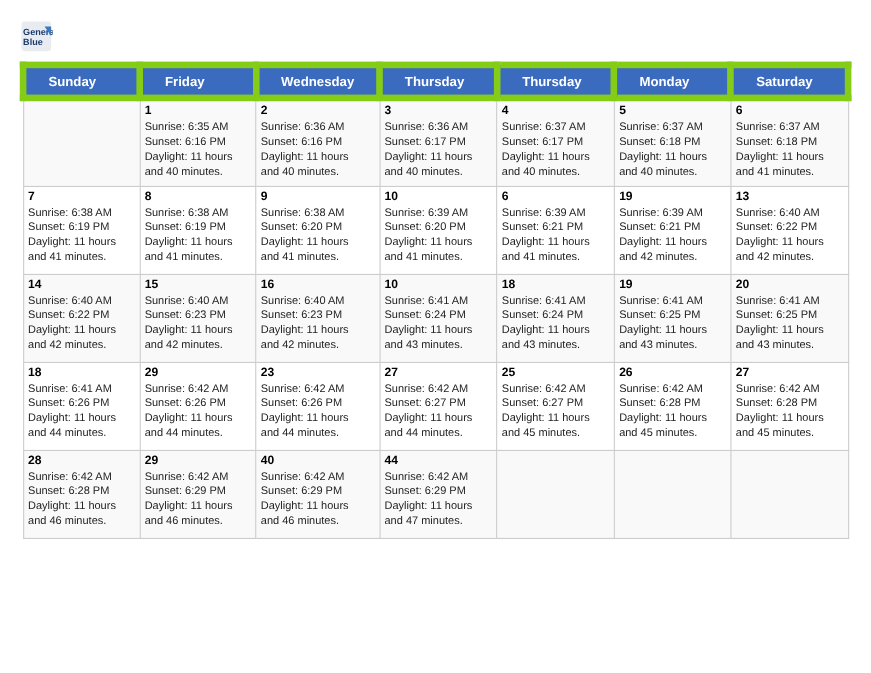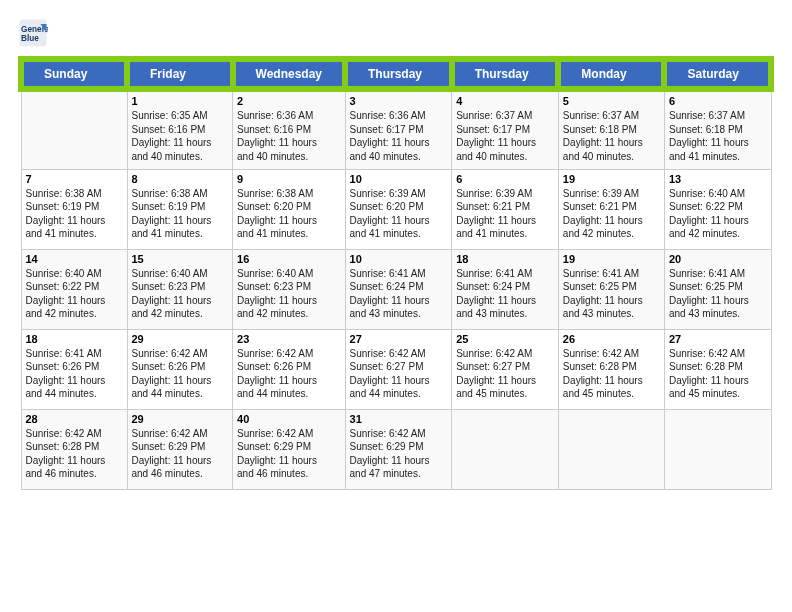--- a/index.html
+++ b/index.html
@@ -245,21 +245,21 @@
           </td>
           <td>
             <span class="day-number">29</span>
             <div class="day-info">Sunrise: 6:42 AM<br>Sunset: 6:29 PM<br>Daylight: 11 hours<br>and 46 minutes.</div>
           </td>
           <td>
             <span class="day-number">40</span>
             <div class="day-info">Sunrise: 6:42 AM<br>Sunset: 6:29 PM<br>Daylight: 11 hours<br>and 46 minutes.</div>
           </td>
           <td>
-            <span class="day-number">31</span>
+            <span class="day-number">44</span>
             <div class="day-info">Sunrise: 6:42 AM<br>Sunset: 6:29 PM<br>Daylight: 11 hours<br>and 47 minutes.</div>
           </td>
           <td class="empty-cell"></td>
           <td class="empty-cell"></td>
           <td class="empty-cell"></td>
         </tr>
       </tbody>
   </table>
 </div>
 

